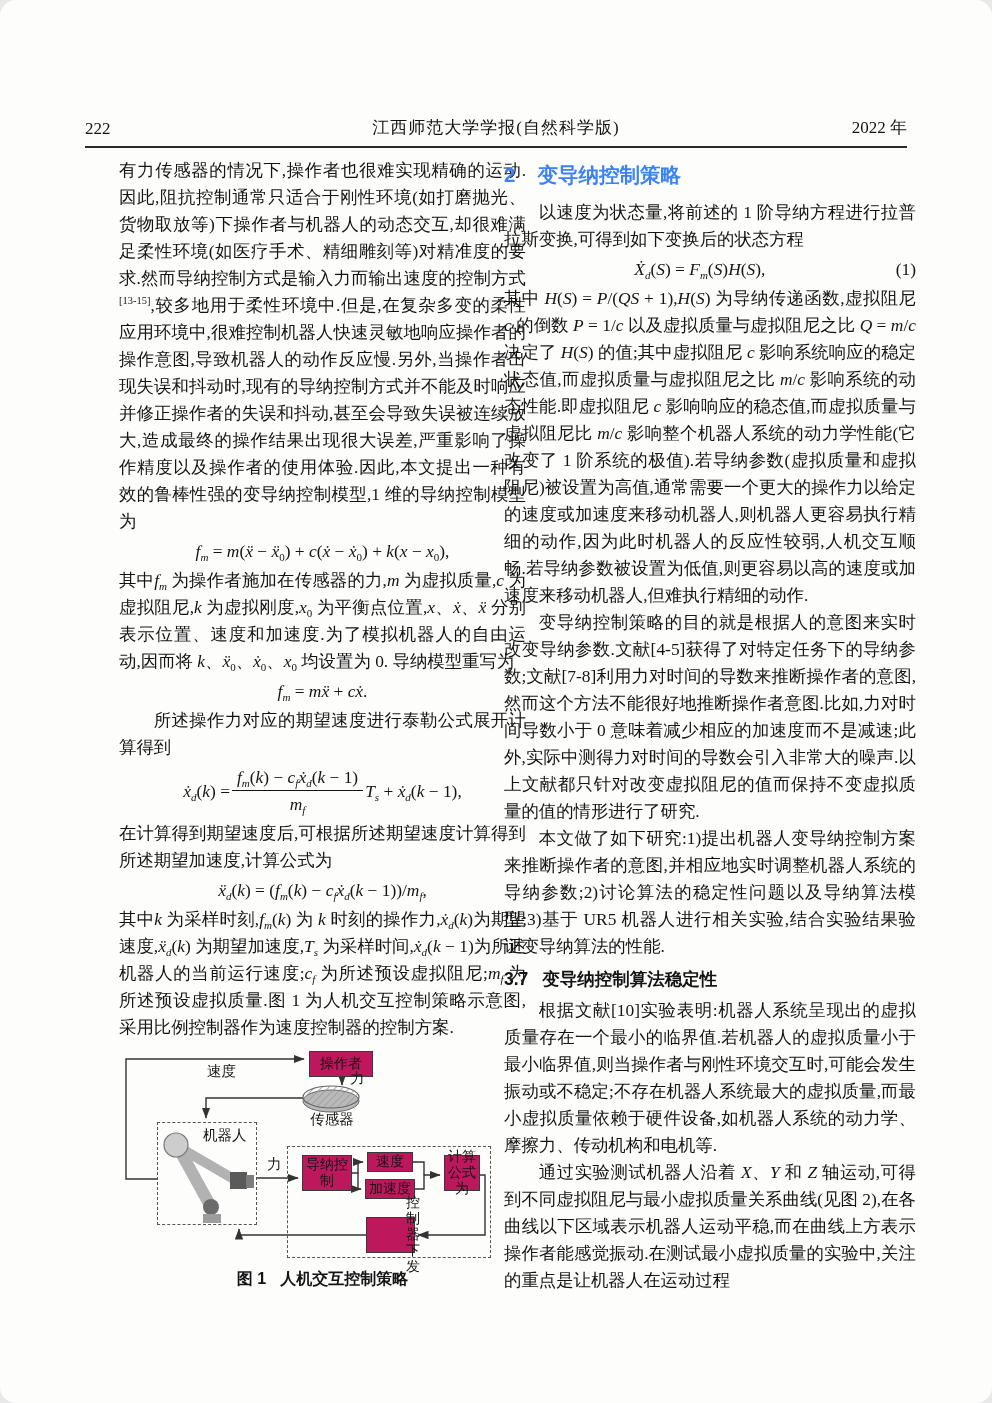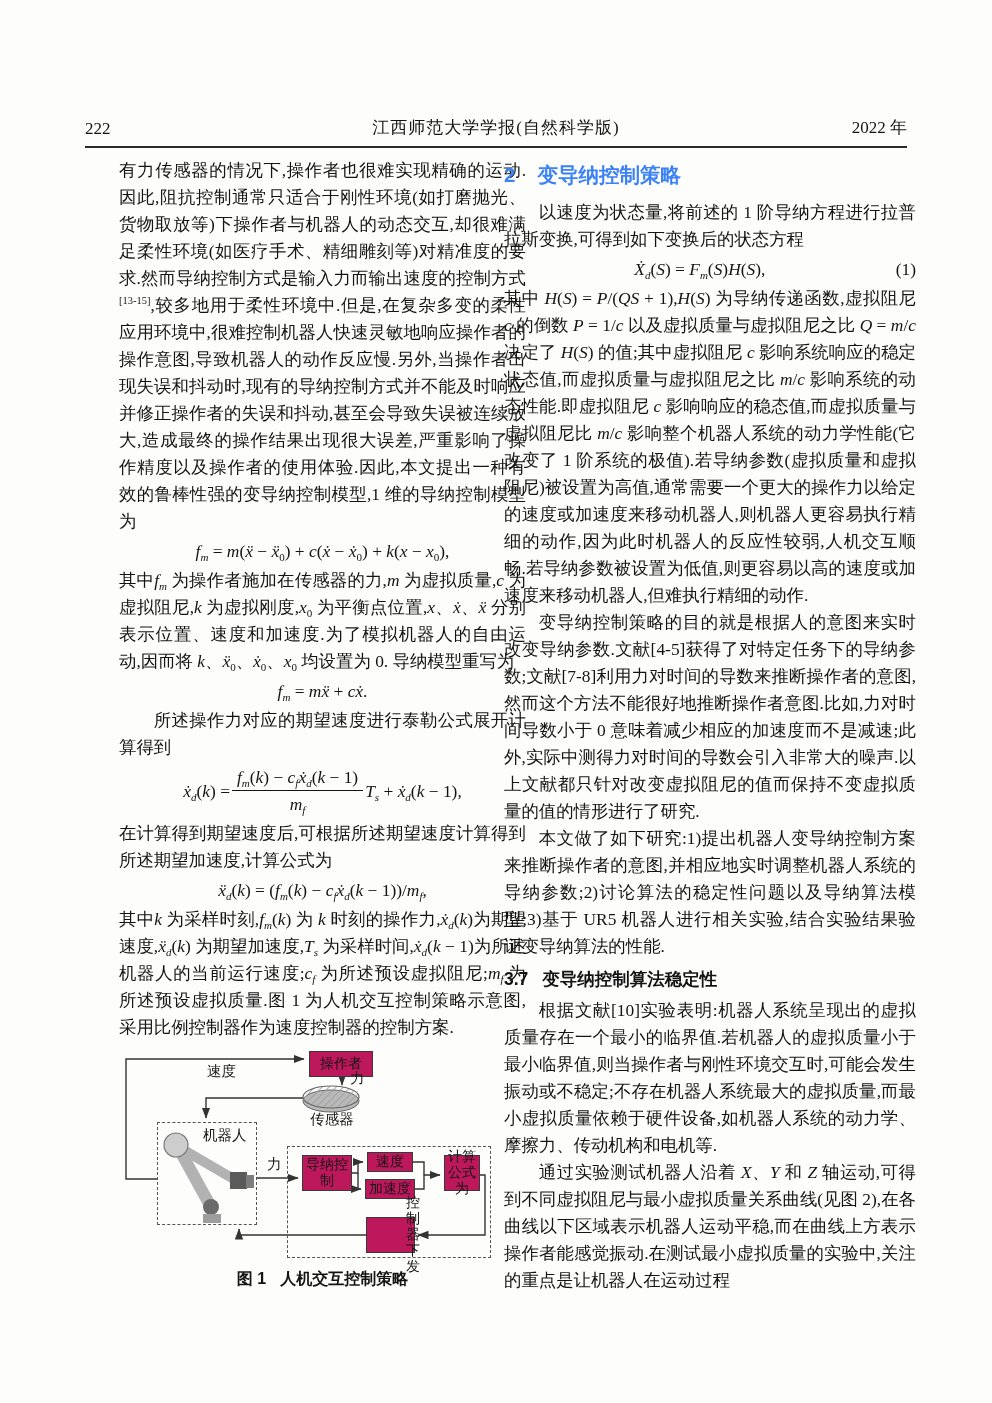--- a/index.html
+++ b/index.html
@@ -1,17 +1,17 @@
 <!DOCTYPE html>
 <html><head>
 <meta charset="utf-8">
 <style>
   html,body{margin:0;padding:0;background:#e9e9e9;}
   .page{position:relative;width:992px;height:1403px;background:#fdfdfc;overflow:hidden;
-        font-family:"Liberation Serif","DejaVu Serif",serif;color:#141414;}
+        font-family:"Liberation Serif","DejaVu Serif",serif;color:#141414;border-radius:16px;}
   
   .header{position:absolute;left:85px;top:116px;width:822px;display:flex;align-items:flex-end;
           font-size:17px;padding-bottom:7px;border-bottom:2px solid #2a2a2a;}
   .header .pageno{width:110px;text-align:left;}
   .header .jtitle{flex:1;text-align:center;letter-spacing:1px;}
   .header .year{width:110px;text-align:right;}
   
   .col{position:absolute;top:157px;width:407px;}
   .col.left{left:73px;margin-left:46px;}
   .col.right{left:504px;width:412px;}

